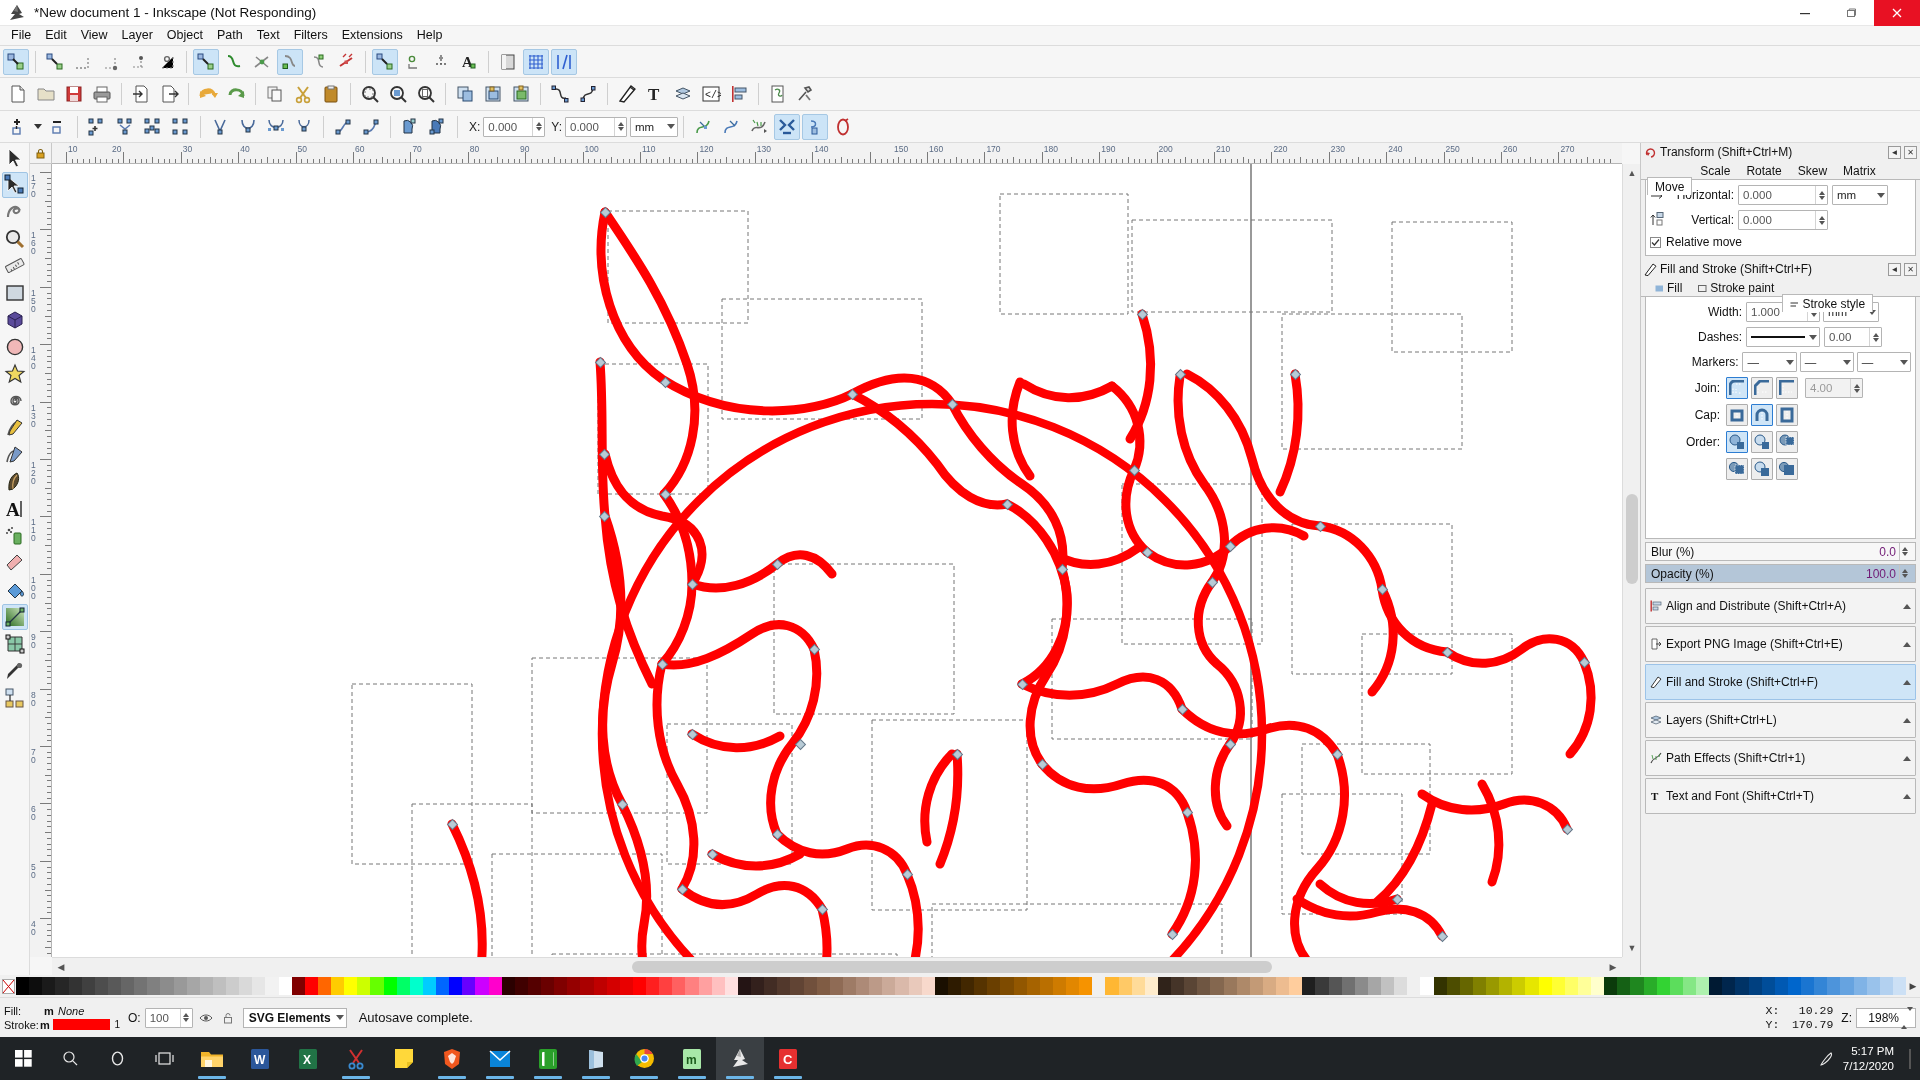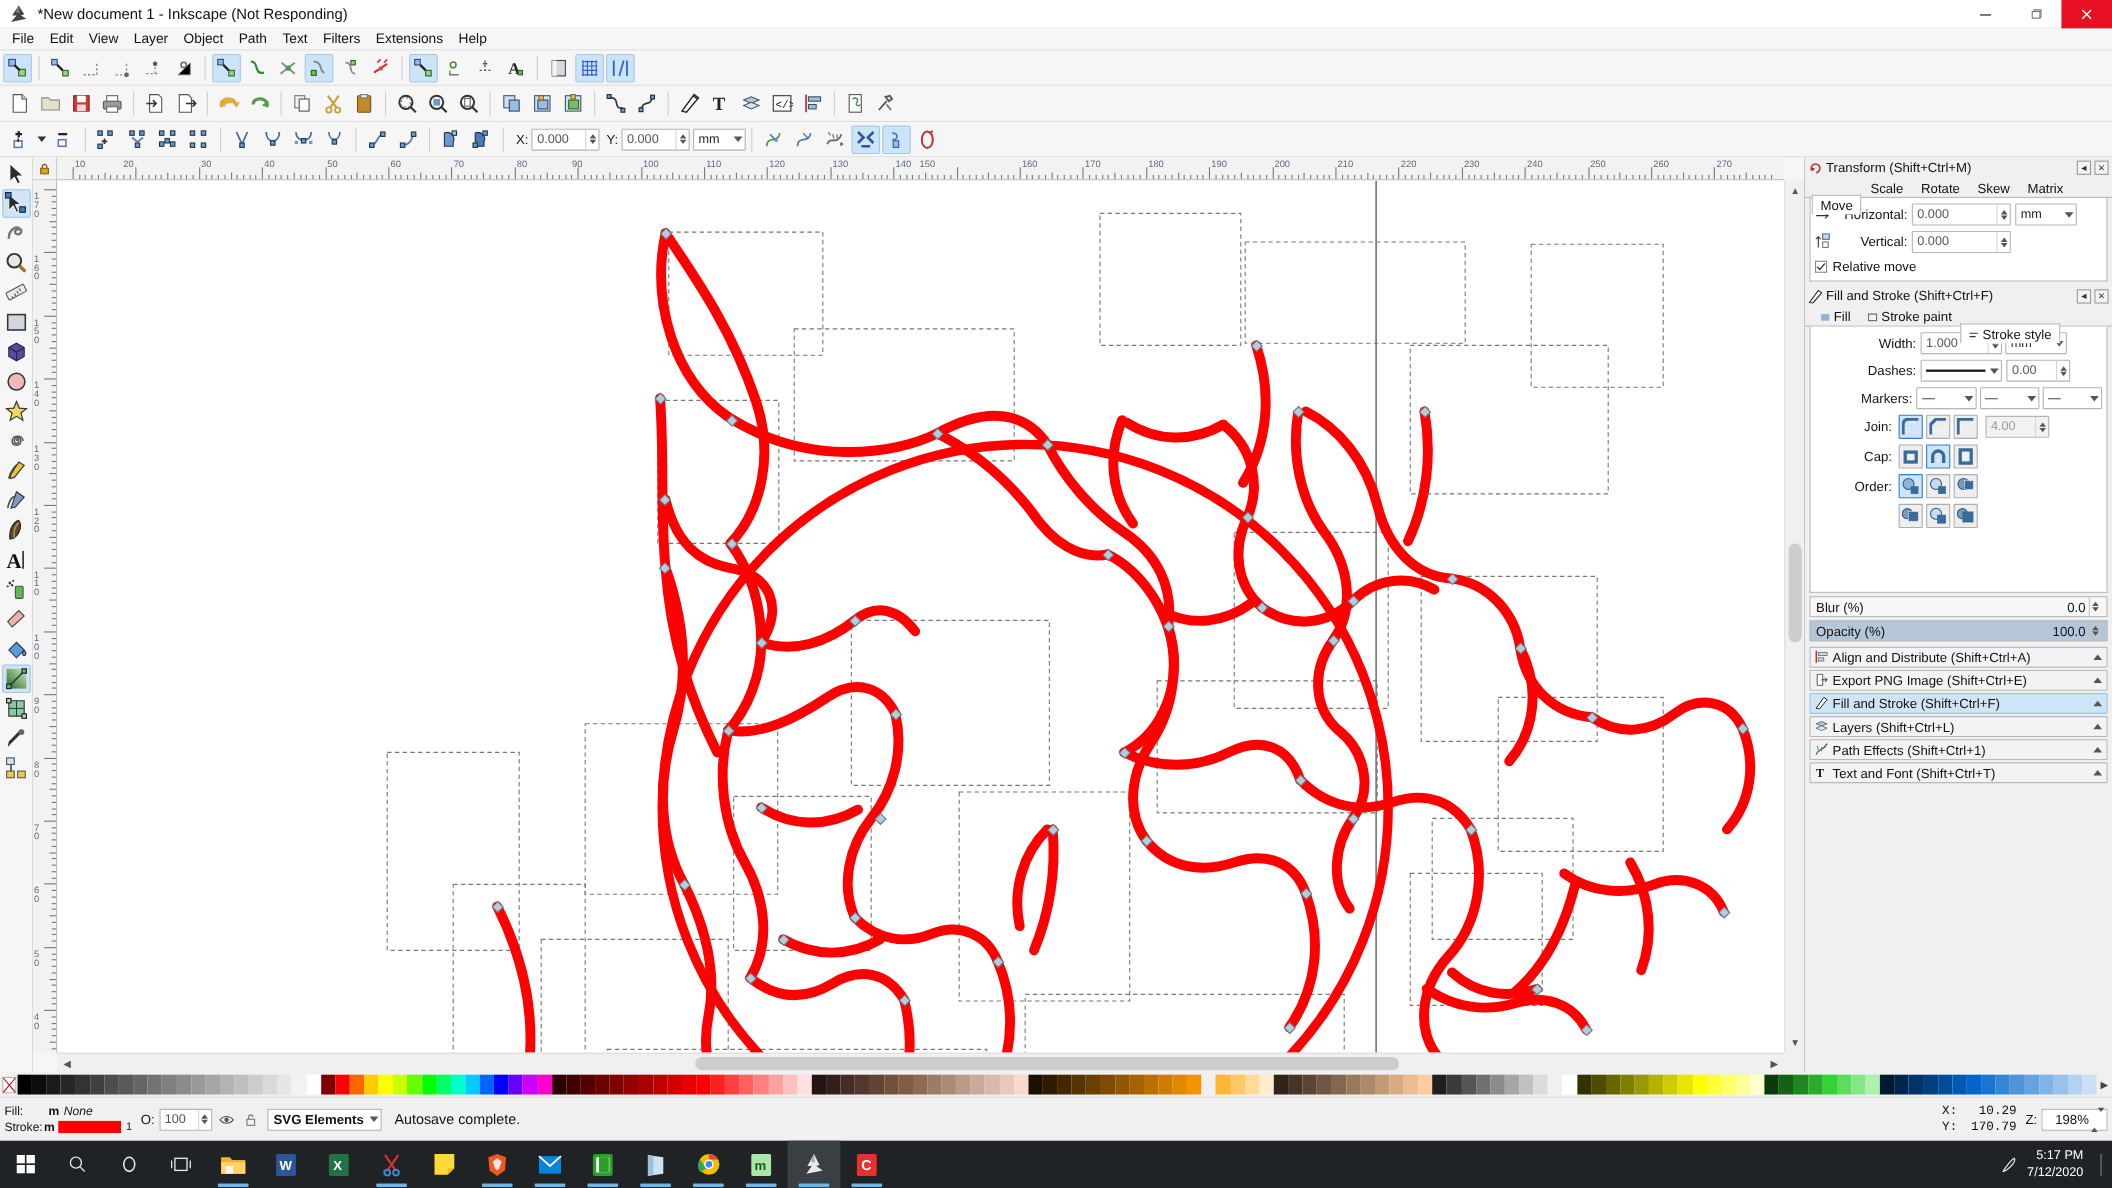--- a/index.html
+++ b/index.html
@@ -185,26 +185,26 @@
            display:flex;align-items:center;justify-content:center;border-radius:1px;}
   .sqbtn.sel { border-color:#2d7dd2; background:#cfe5f7; }
   .sqbtn svg{display:block;}
 
   .slider-row {
     margin:3px 4px 0 4px; height:19px; border:1px solid #b9b9b9; background:#f7f7f7;
     display:flex; align-items:center; padding:0 5px; font-size:12px; position:relative;
   }
   .slider-row.fill { background:#b4c6d8; }
   .slider-row .sl { flex:1 1 auto; }
-  .slider-row .sv { color:#0f172a; }
+  .slider-row .sv { color:#701a75; }
   .slider-spin { width:11px;height:17px;border-left:1px solid #c4c4c4;display:flex;flex-direction:column;
                  align-items:center;justify-content:center;margin-left:3px;flex:none;}
 
   .dlgbtn {
-    margin:2px 4px 0 4px; height:19px; border:1px solid #b9b9b9; background:#f3f3f3;
+    margin:2px 4px 0 4px; height:36px; border:1px solid #b9b9b9; background:#f3f3f3;
     display:flex;align-items:center;padding:0 4px; font-size:12px; border-radius:1px;
   }
   .dlgbtn.sel { background:#cfe5f7; border-color:#9cc3e8; }
   .dlgbtn .t { flex:1 1 auto; white-space:nowrap; }
   .dlgbtn .caret { width:0;height:0;border-left:4px solid transparent;border-right:4px solid transparent;
                    border-bottom:5px solid #555; }
 
   
   .palette {
     position: absolute; left: 0; top: 975px; width: 1920px; height: 22px;
@@ -1079,21 +1079,21 @@
         <div class="rtick" style="left: 765.94px; height: 4px;"></div>
         <div class="rtick" style="left: 771.68px; height: 4px;"></div>
         <div class="rtick" style="left: 777.42px; height: 4px;"></div>
         <div class="rtick" style="left: 783.16px; height: 4px;"></div>
         <div class="rtick" style="left: 788.9px; height: 6px;"></div>
         <div class="rtick" style="left: 794.64px; height: 4px;"></div>
         <div class="rtick" style="left: 800.38px; height: 4px;"></div>
         <div class="rtick" style="left: 806.12px; height: 4px;"></div>
         <div class="rtick" style="left: 811.86px; height: 4px;"></div>
         <div class="rtick" style="left: 817.6px; height: 11px;"></div>
-        <div class="rlabel" style="left: 784px;">150</div>
+        <div class="rlabel" style="left: 842px;">150</div>
         <div class="rtick" style="left: 823.34px; height: 4px;"></div>
         <div class="rtick" style="left: 829.08px; height: 4px;"></div>
         <div class="rtick" style="left: 834.82px; height: 4px;"></div>
         <div class="rtick" style="left: 840.56px; height: 4px;"></div>
         <div class="rtick" style="left: 846.3px; height: 6px;"></div>
         <div class="rtick" style="left: 852.04px; height: 4px;"></div>
         <div class="rtick" style="left: 857.78px; height: 4px;"></div>
         <div class="rtick" style="left: 863.52px; height: 4px;"></div>
         <div class="rtick" style="left: 869.26px; height: 4px;"></div>
         <div class="rtick" style="left: 875px; height: 11px;"></div>

